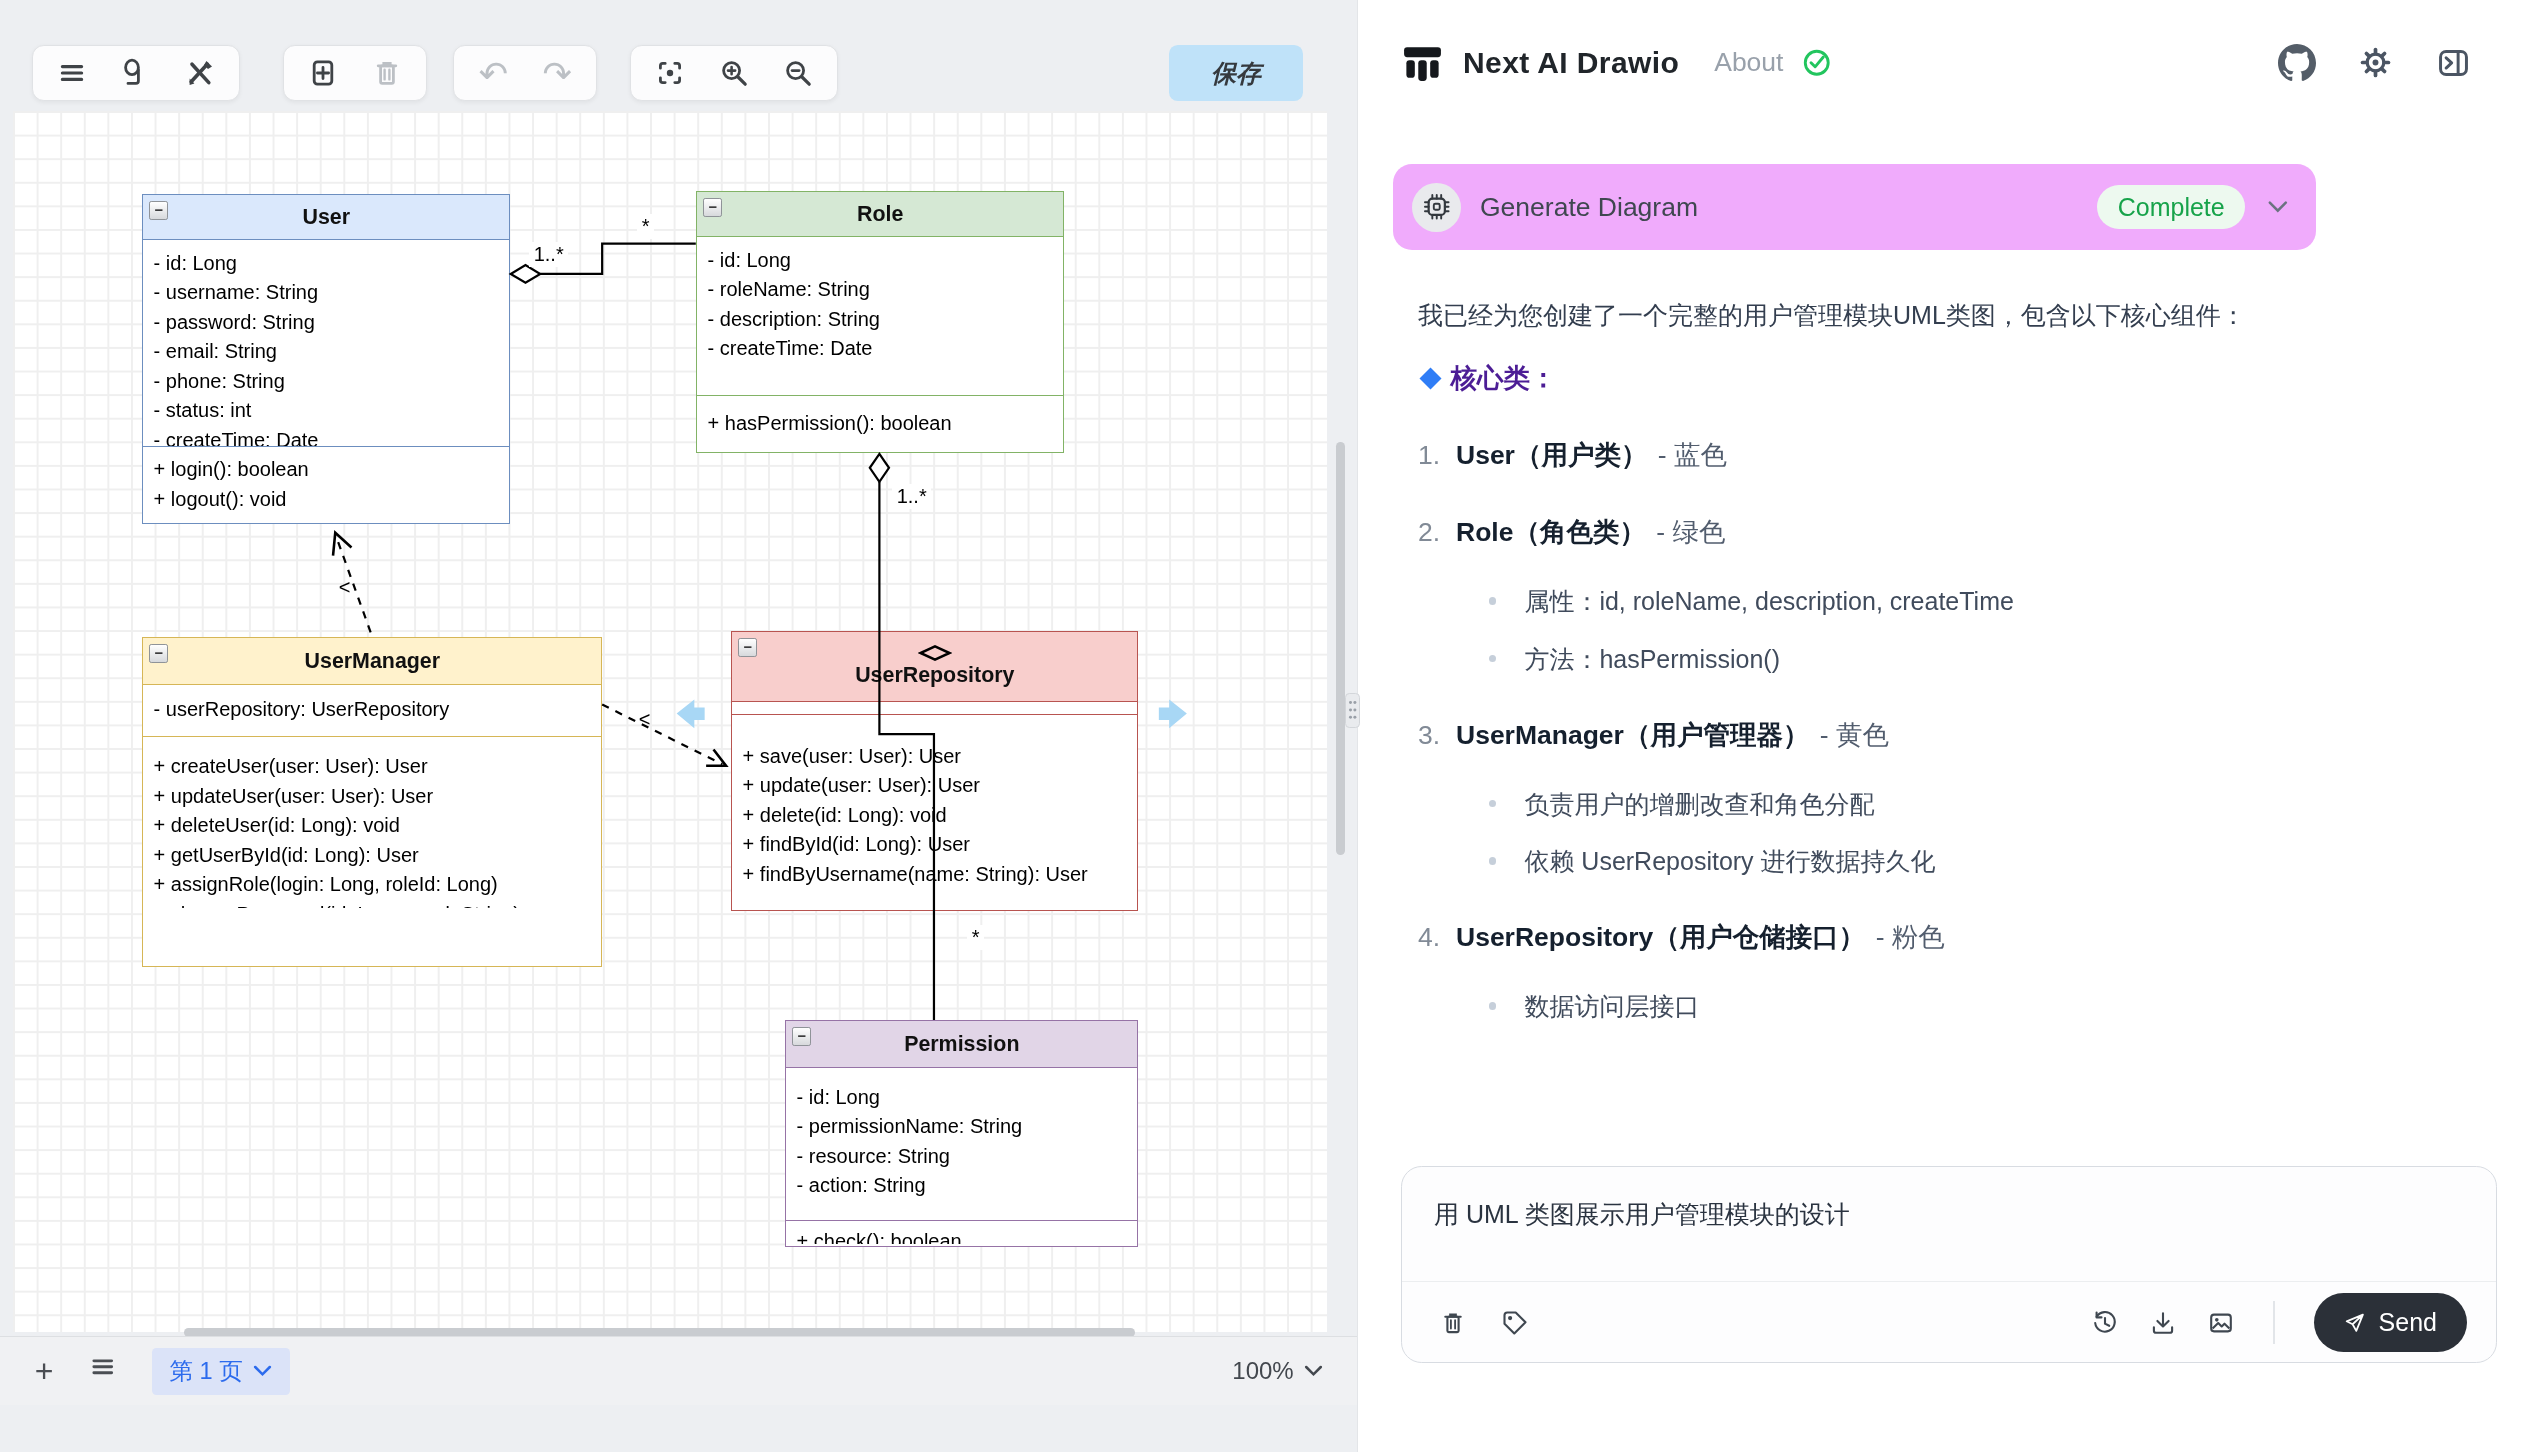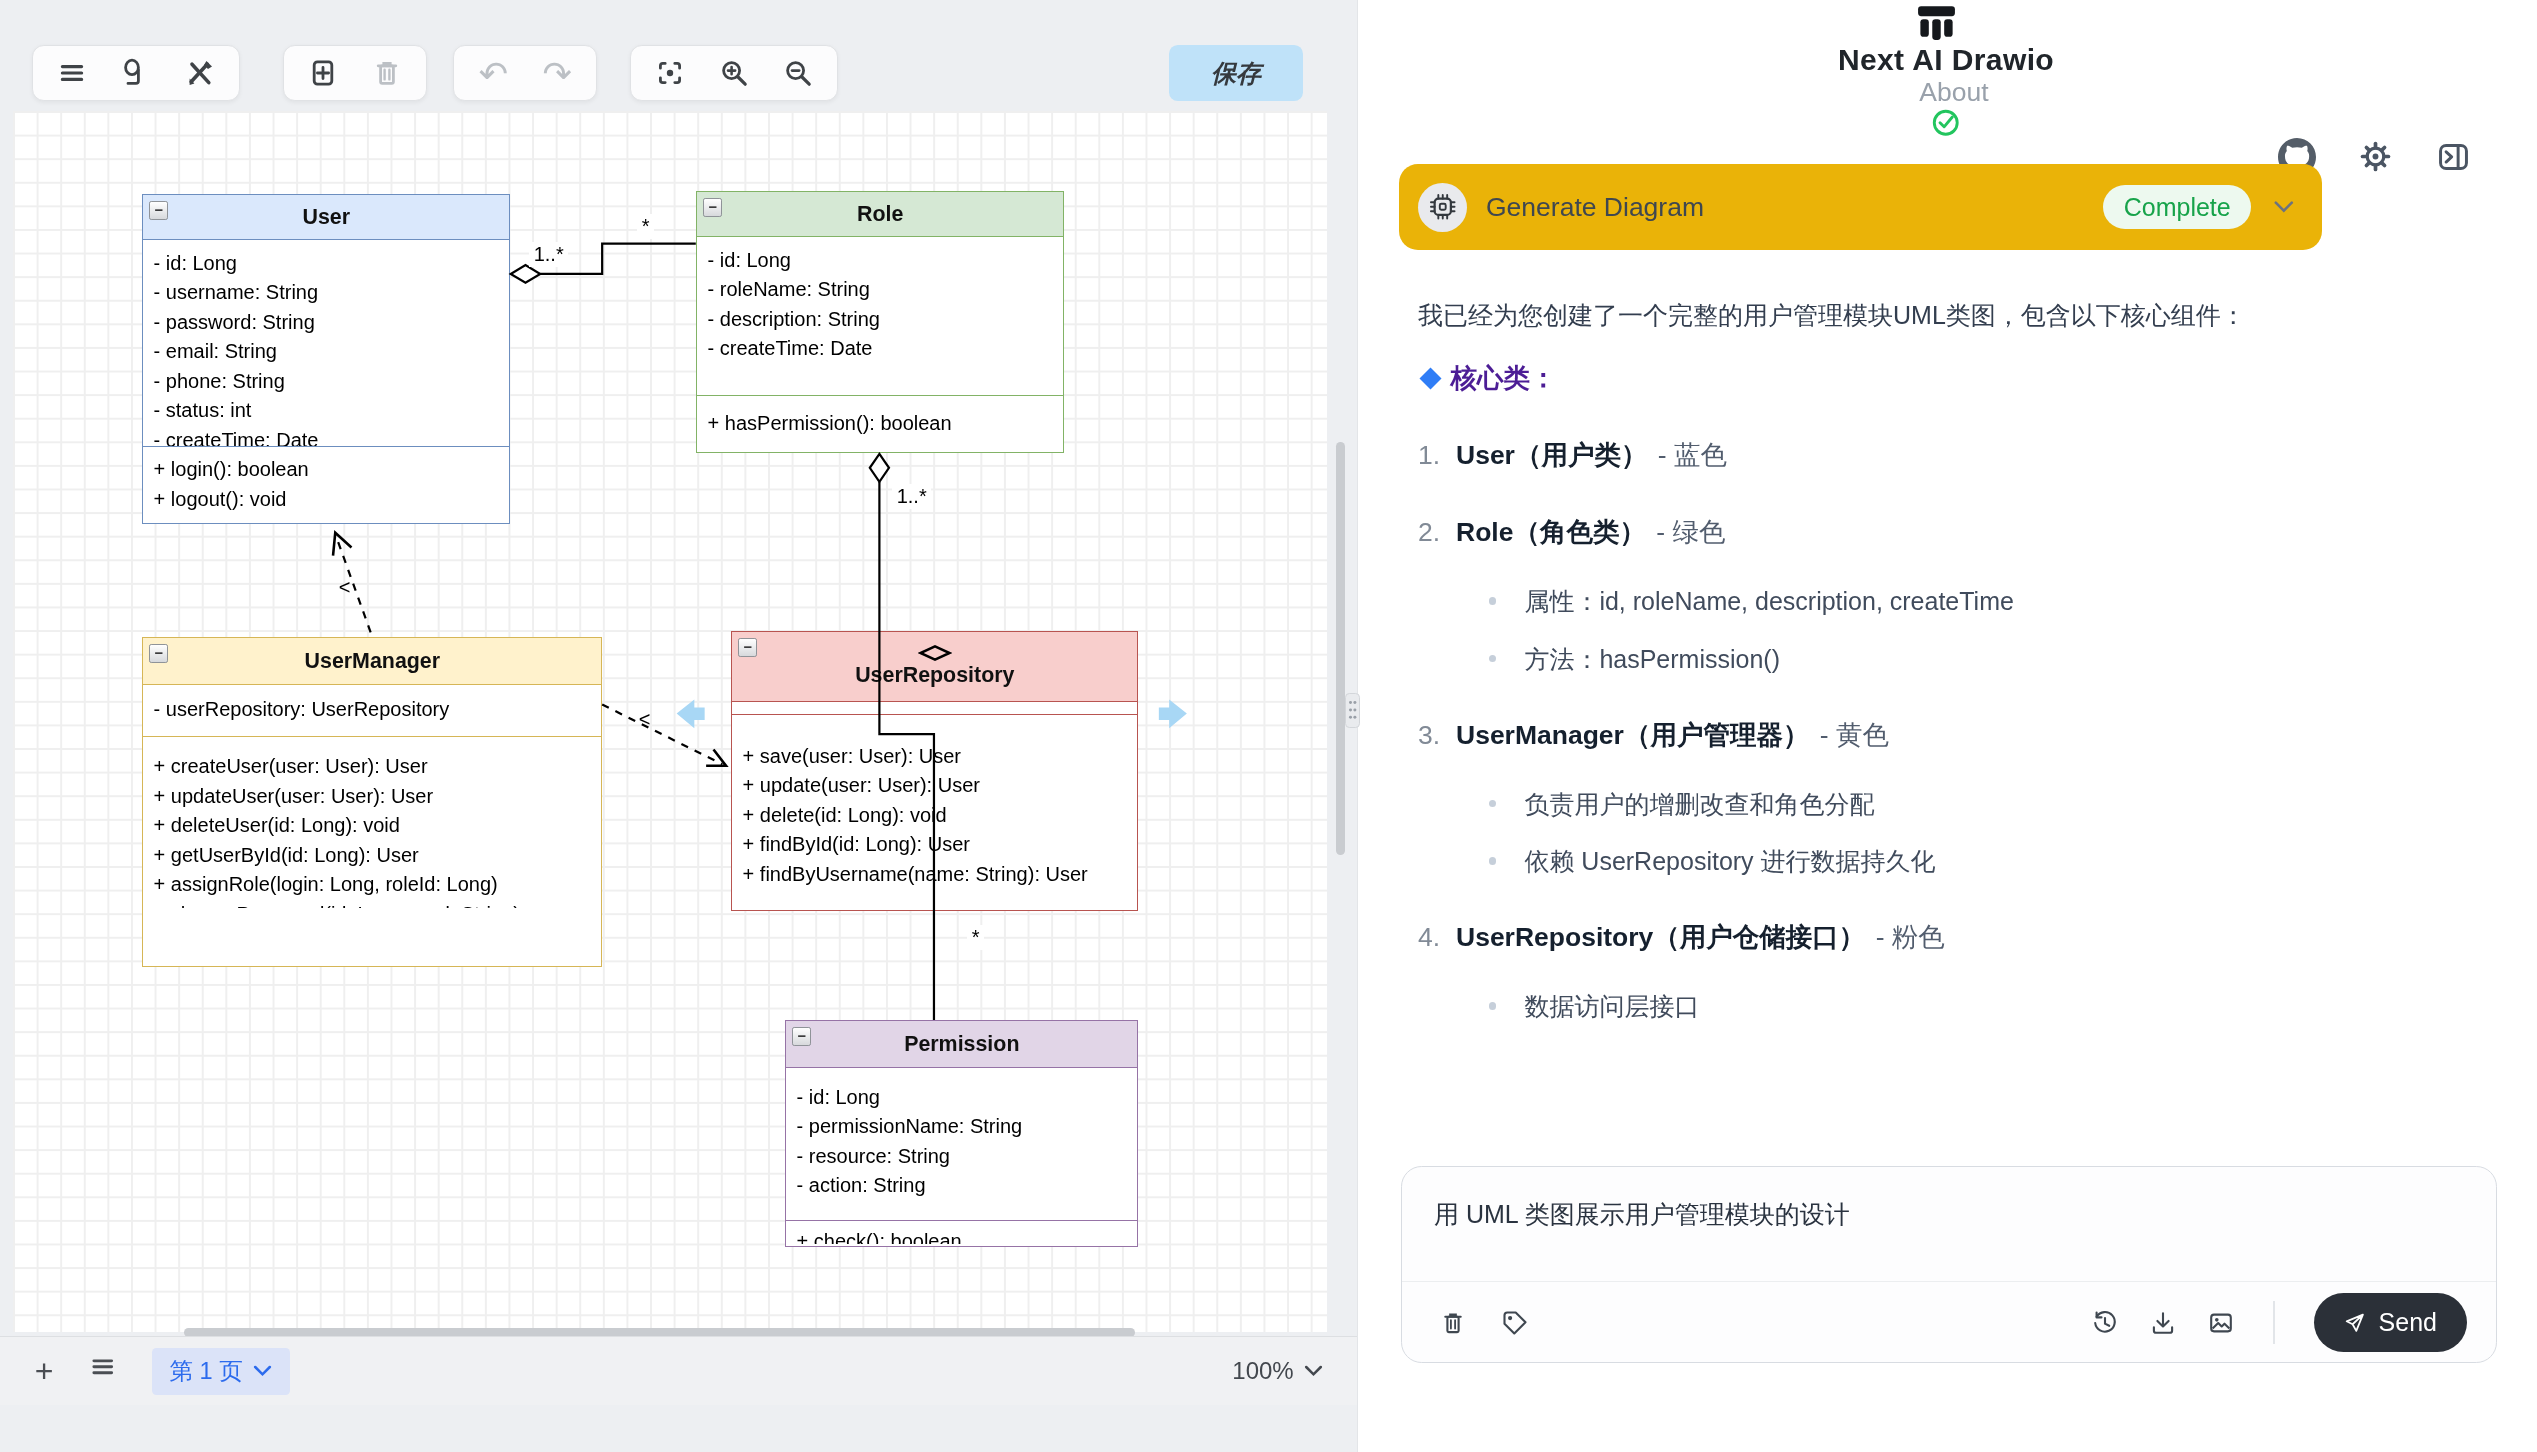--- a/index.html
+++ b/index.html
@@ -69,29 +69,29 @@
 
   
   .right-side { position:absolute; left:1357px; top:0; width:1181px; height:1452px; background:#ffffff;
                 border-left:1.5px solid #e3e5e8; }
 
   .resize-handle { position:absolute; left:1345px; top:693px; width:14.7px; height:35px; background:#e9ebee;
                    border:1.5px solid #d3d6da; border-radius:4.4px; z-index:50; cursor:col-resize; }
   .resize-handle::before { content:""; position:absolute; left:2.9px; top:7.4px; width:2.9px; height:2.9px; border-radius:50%;
                    background:#9aa0a8; box-shadow:0 7.4px 0 #9aa0a8,0 14.7px 0 #9aa0a8,4.4px 0 0 #9aa0a8,4.4px 7.4px 0 #9aa0a8,4.4px 14.7px 0 #9aa0a8; }
 
-  .rp-header { position:absolute; left:0; top:0; width:100%; height:125px; display:flex; align-items:center; padding:0 66px 0 43px;flex-direction:column; }
+  .rp-header { position:absolute; left:0; top:0; width:100%; height:125px; display:flex; align-items:center; padding:0 66px 0 43px; }
   .rp-logo { width:43px; height:43px; }
   .rp-title { margin-left:19px; font-size:30px; font-weight:bold; color:#20252a; letter-spacing:0.4px; }
   .rp-about { margin-left:35px; font-size:26.5px; color:#99a1ab; cursor:pointer; }
   .rp-check { margin-left:19px; display:flex; }
   .rp-icons { margin-left:auto; display:flex; align-items:center; gap:41px; }
   .rp-icons .ic { cursor:pointer; display:flex; }
 
-  .gen-card { position:absolute; left:41px; top:164px; width:923px; height:86px; background:#eab308;
+  .gen-card { position:absolute; left:35px; top:164px; width:923px; height:86px; background:#f0abfc;
               border-radius:19px; display:flex; align-items:center; padding:0 26.5px 0 19px; }
   .chip-wrap { width:49px; height:49px; border-radius:50%; background:#e9eaed; display:flex; align-items:center; justify-content:center; }
   .gen-label { margin-left:19px; font-size:26.5px; color:#3f4750; }
   .status-pill { margin-left:auto; background:#edf9ef; color:#17a34a; font-size:25px; padding:7.4px 20.6px; border-radius:736px; }
   .gen-chevron { margin-left:20.6px; display:flex; cursor:pointer; }
 
   .messages { position:absolute; left:0; top:260px; width:100%; height:906px; overflow:hidden; padding:0 52px 0 60px;
               font-size:25px; color:#333e4f; }
   .msg-intro { margin-top:37px; line-height:37px; }
   .msg-section { margin-top:26px; display:flex; align-items:center; gap:7.4px; font-size:26.5px; font-weight:bold; color:#4c1d95; }

